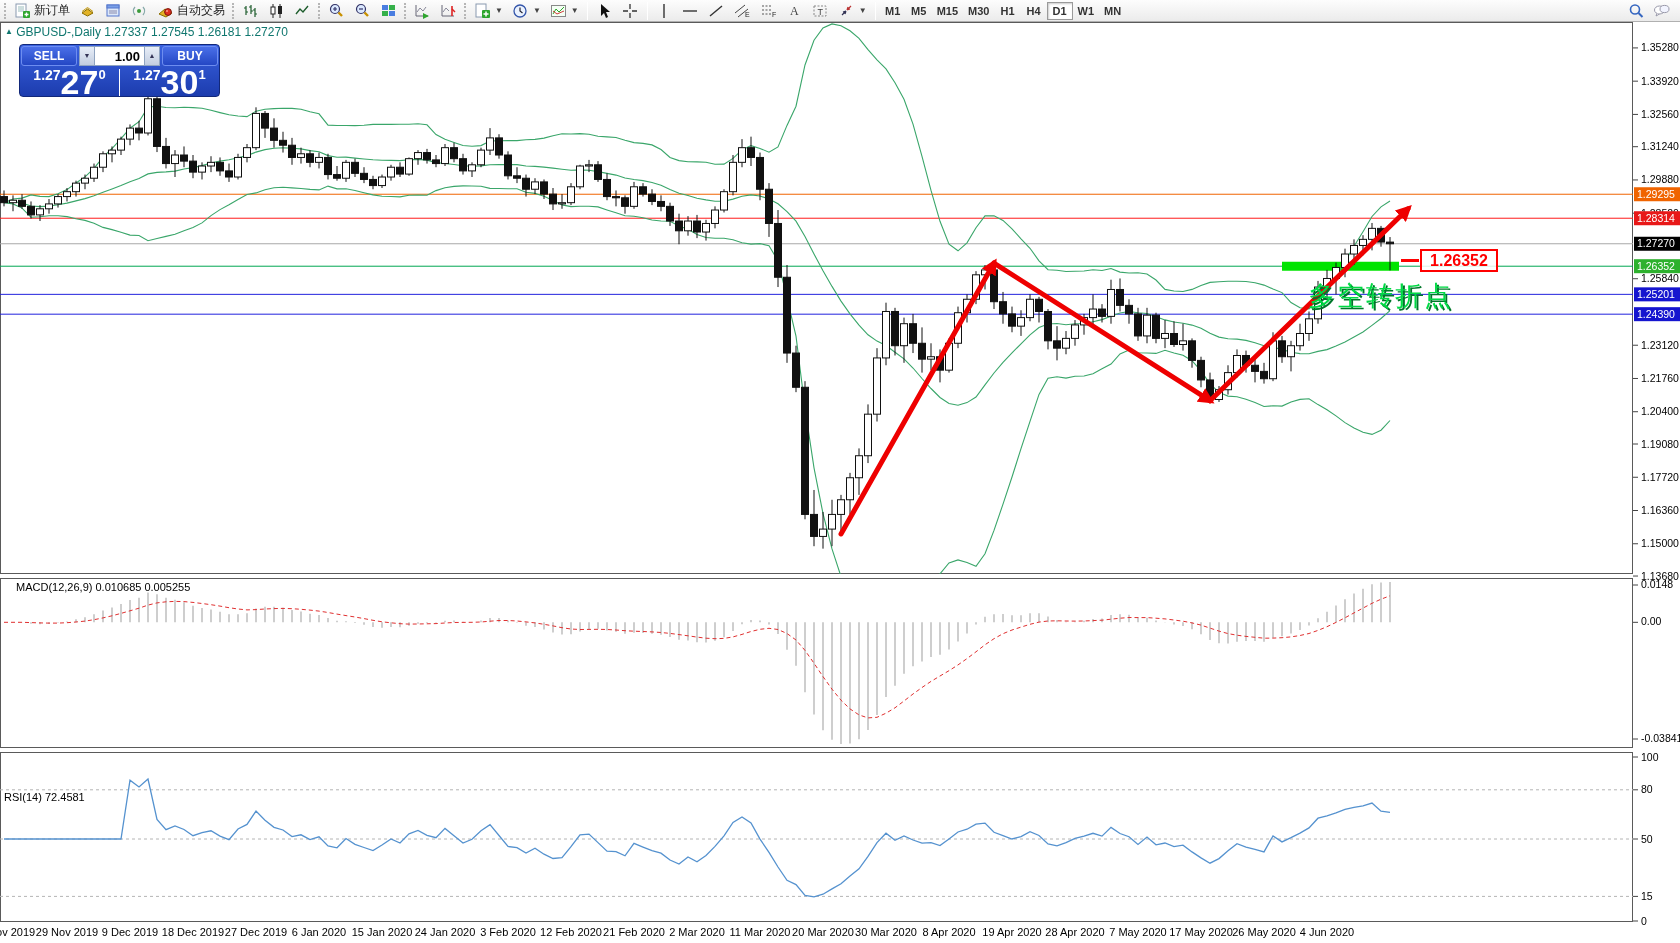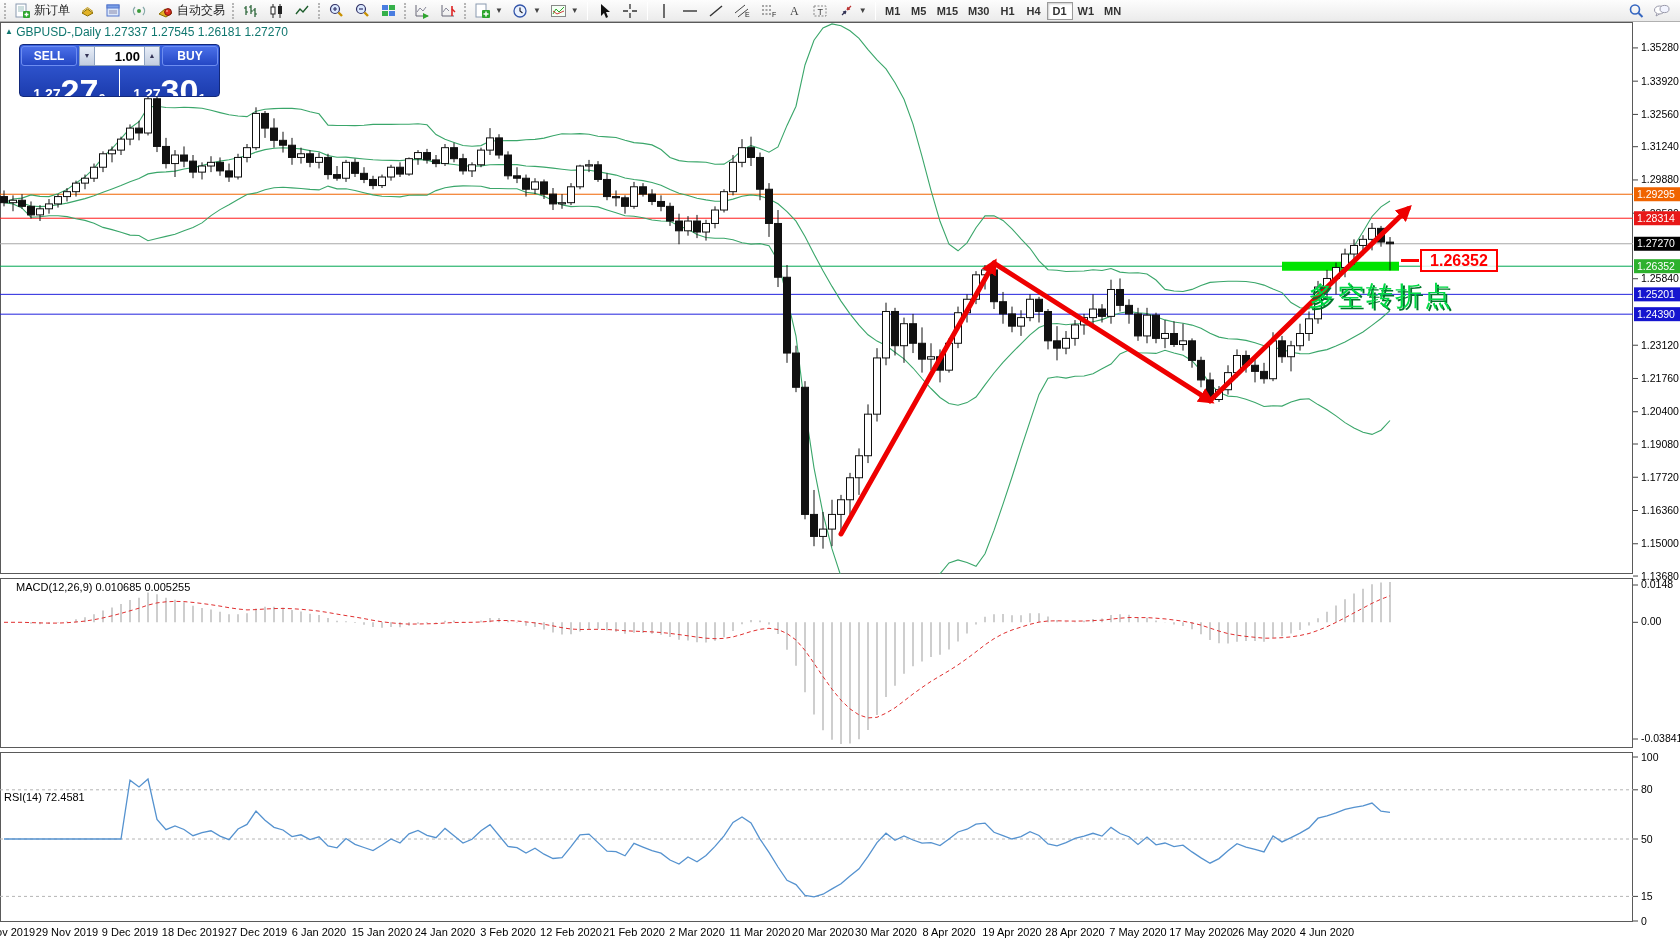--- a/index.html
+++ b/index.html
@@ -53,21 +53,21 @@
     color:#fff; font-size:12px; font-weight:bold; text-align:center; line-height:18px;
   }
   .tp-vol { flex:1; display:flex; margin:1px; }
   .tp-spin {
     width:16px; background:linear-gradient(#e8eef8,#c2cde0); border:1px solid #8fa3c0;
     color:#335; font-size:7px; text-align:center; line-height:18px;
   }
   .tp-vol-val { flex:1; background:#fff; color:#000; font-size:13px; font-weight:bold;
     text-align:right; padding:2px 4px 0 0; border-top:1px solid #8fa3c0; border-bottom:1px solid #8fa3c0; }
   .tp-prices { display:flex; height:42px; }
-  .tp-price { flex:1; display:flex; align-items:flex-end; justify-content:center; padding-bottom:3px; }
+  .tp-price { flex:1; display:flex; align-items:flex-start; justify-content:center; padding-bottom:3px; }
   .tp-price .pfx { font-size:14px; font-weight:bold; margin-bottom:4px; }
   .tp-price .big { font-size:34px; font-weight:bold; line-height:30px; }
   .tp-price .sup { font-size:13px; font-weight:bold; vertical-align:top; margin-top:0; }
   .tp-div { width:1px; background:#ffffff; margin:2px 0; }
   
   .price-flag {
     position:absolute; left:1420px; top:249px; width:78px; height:23px; z-index:4;
     border:2px solid #ff0000; color:#ff0000; background:rgba(255,255,255,.85);
     font-size:16px; font-weight:bold; text-align:center; line-height:19px;
   }

